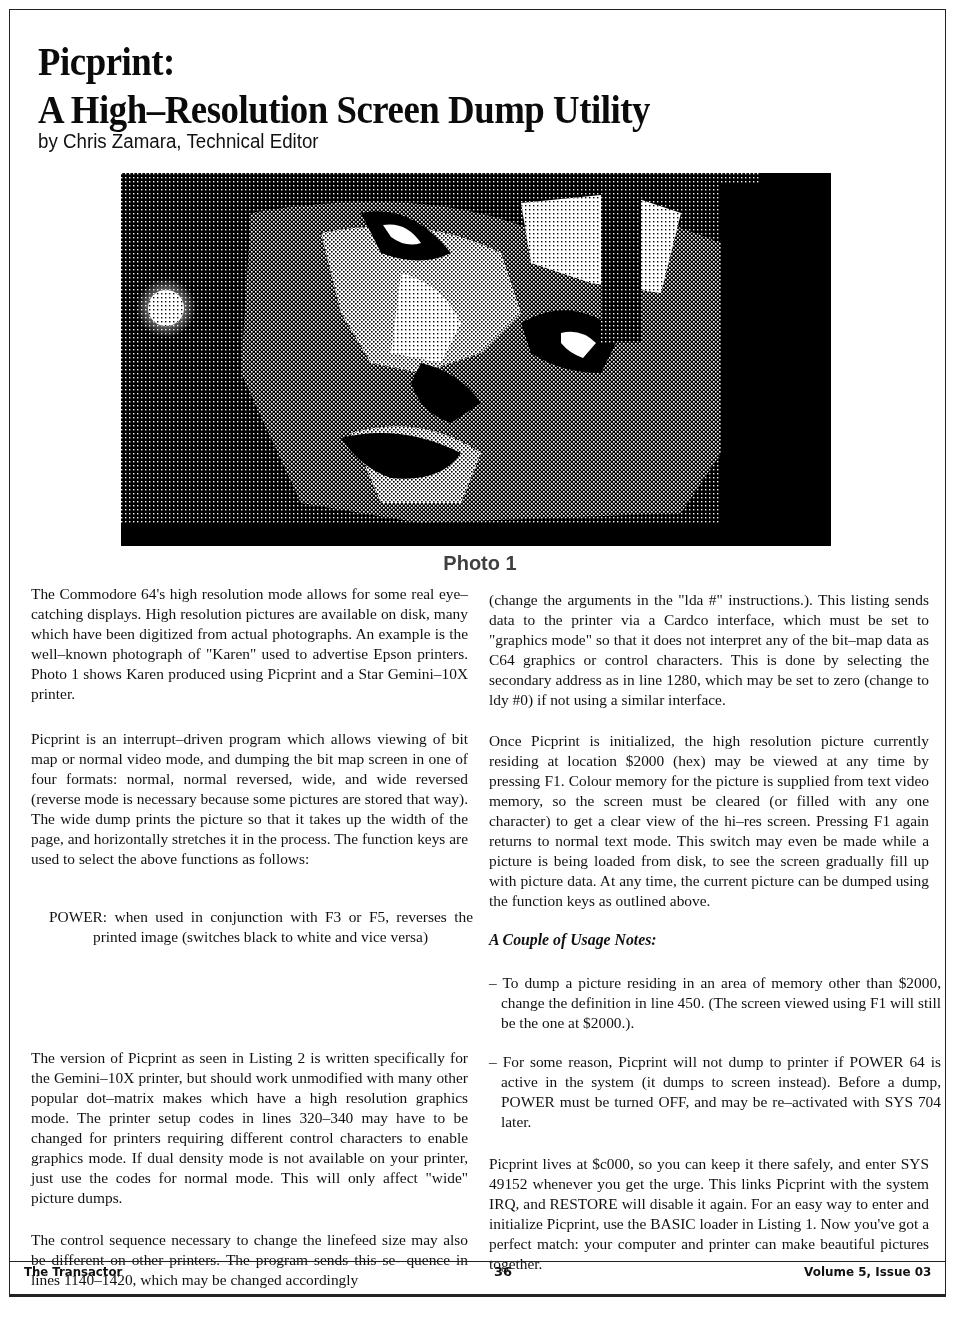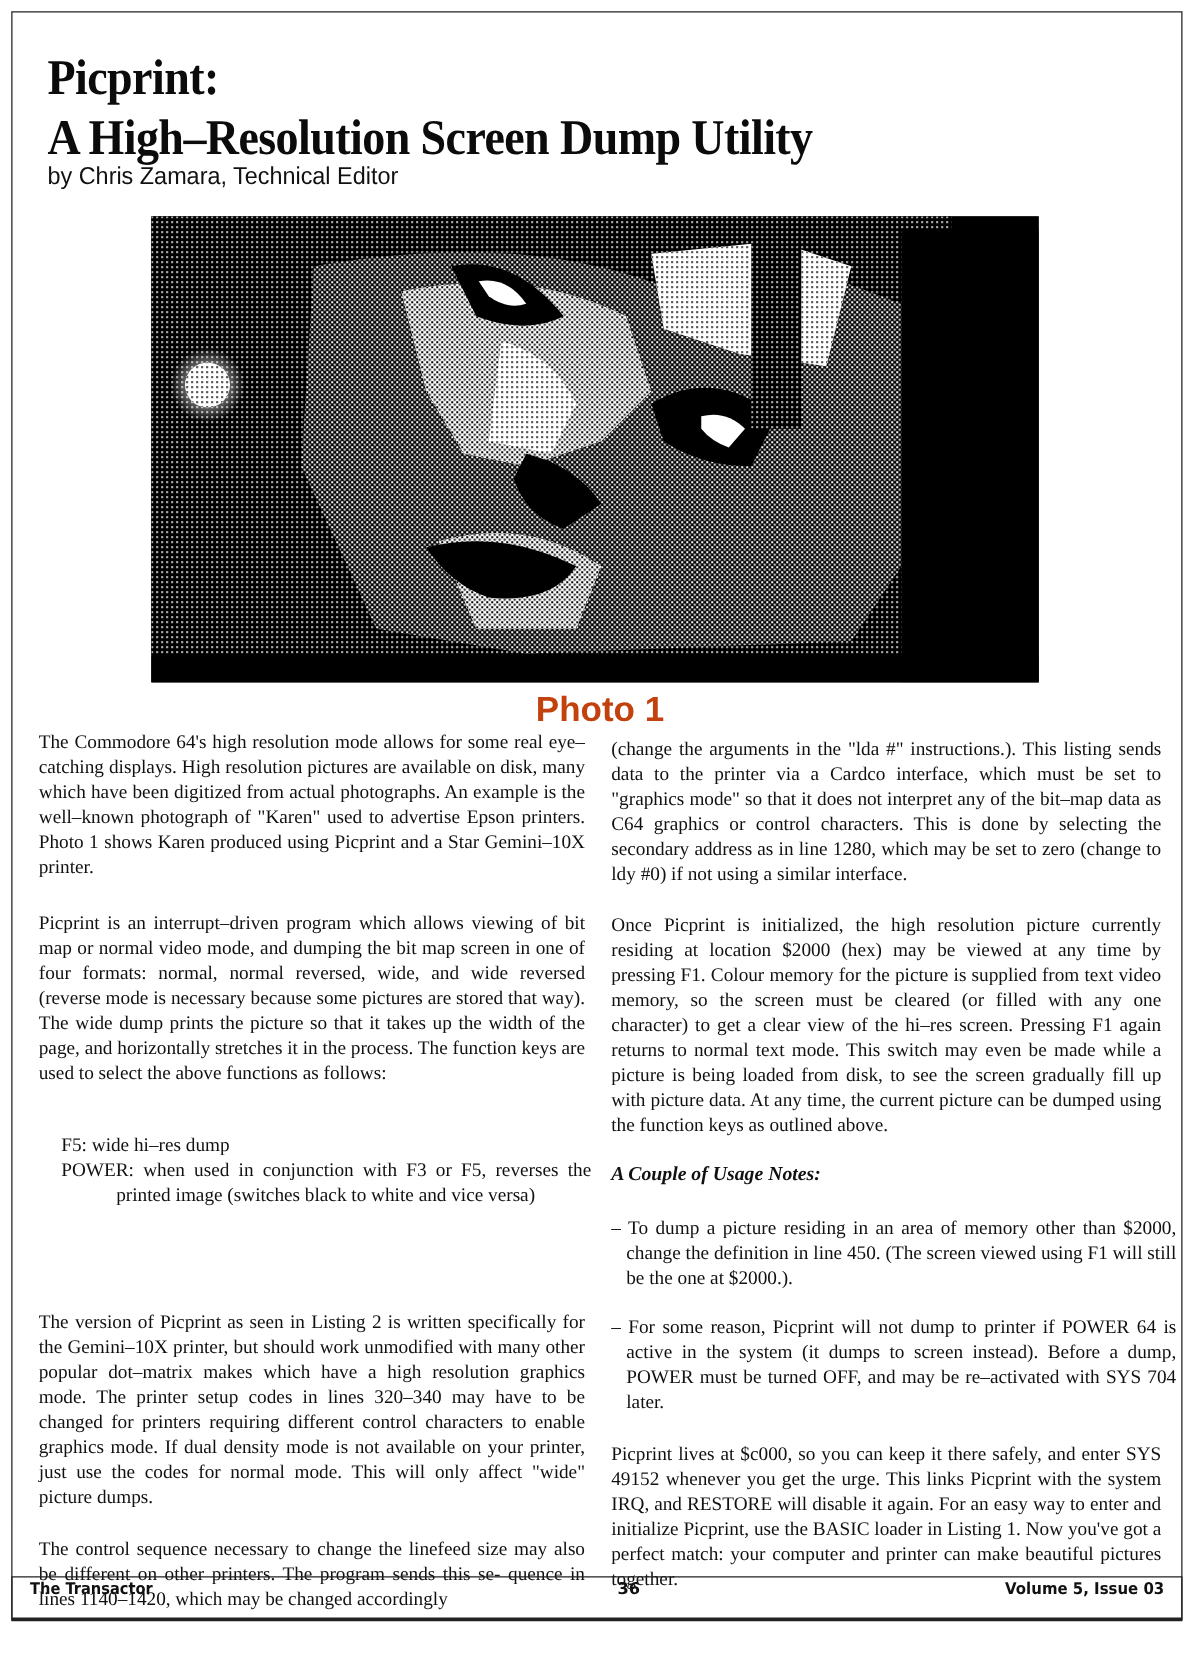--- a/index.html
+++ b/index.html
@@ -2,21 +2,21 @@
 <html><head>
 <meta charset="utf-8">
 <style>
   html, body { margin: 0; padding: 0; background: #ffffff; }
   body { width: 960px; height: 1341px; position: relative; overflow: hidden; font-family: "Liberation Serif", serif; color: #111; }
   .page-frame { position: absolute; left: 9px; top: 9px; width: 937px; height: 1287px; border: 1.5px solid #222; border-bottom: 2px solid #222; box-sizing: border-box; }
   .title { position: absolute; left: 38px; top: 38px; font-family: "Liberation Serif", serif; font-weight: bold; font-size: 40px; line-height: 48px; letter-spacing: -0.5px; color: #0b0b0b; transform: scaleX(0.92); transform-origin: left top; }
   .byline { position: absolute; left: 38px; top: 130px; font-family: "Liberation Sans", sans-serif; font-size: 19.5px; color: #111; transform: scaleX(0.96); transform-origin: left top; }
   .photo { position: absolute; left: 121px; top: 173px; width: 710px; height: 373px; background: #000; overflow: hidden; }
   .photo svg { display: block; }
-  .photo-caption { position: absolute; left: 0; width: 960px; top: 552px; text-align: center; font-family: "Liberation Sans", sans-serif; font-weight: bold; font-size: 28px; color: #c2410c; }
+  .photo-caption { position: absolute; left: 0; width: 960px; top: 552px; text-align: center; font-family: "Liberation Sans", sans-serif; font-weight: bold; font-size: 20px; color: #404040; }
   .col { position: absolute; font-size: 15.4px; line-height: 20px; text-align: justify; }
   .col p { margin: 0; }
   .col-left { left: 31px; width: 437px; }
   .col-right { left: 489px; width: 440px; }
   .para-block { position: absolute; }
   .fkey-row { display: block; margin-left: 18px; }
   .ctrl-row { display: block; margin-left: 18px; padding-left: 44px; text-indent: -44px; width: 380px; text-align: justify; }
   .notes-heading { font-weight: bold; font-size: 15.8px; }
   .note { padding-left: 12px; text-indent: -12px; }
   .footer-bar { position: absolute; left: 9px; top: 1261px; width: 937px; height: 36px; border: 1.5px solid #222; box-sizing: border-box; font-family: "DejaVu Sans", sans-serif; font-weight: bold; font-size: 13px; line-height: 20px; }
@@ -90,21 +90,20 @@
 
     <rect x="0" y="352" width="710" height="21" fill="#000"></rect>
   </svg>
 </div>
 <div class="photo-caption">Photo 1</div>
 
 <div class="col col-left">
   <p class="para-block" style="top:584px; width:437px;">The Commodore 64's high resolution mode allows for some real eye–catching displays. High resolution pictures are available on disk, many which have been digitized from actual photographs. An example is the well–known photograph of "Karen" used to advertise Epson printers. Photo 1 shows Karen produced using Picprint and a Star Gemini–10X printer.</p>
   <p class="para-block" style="top:729px; width:437px;">Picprint is an interrupt–driven program which allows viewing of bit map or normal video mode, and dumping the bit map screen in one of four formats: normal, normal reversed, wide, and wide reversed (reverse mode is necessary because some pictures are stored that way). The wide dump prints the picture so that it takes up the width of the page, and horizontally stretches it in the process. The function keys are used to select the above functions as follows:</p>
   <div class="para-block" style="top:907px; width:437px;">
-    <span class="fkey-row"><span>F5:</span> <span>wide hi–res dump</span></span>
     <span class="ctrl-row"><span>POWER:</span> <span>when used in conjunction with F3 or F5, reverses the printed image (switches black to white and vice versa)</span></span>
   </div>
   <p class="para-block" style="top:1048px; width:437px;">The version of Picprint as seen in Listing 2 is written specifically for the Gemini–10X printer, but should work unmodified with many other popular dot–matrix makes which have a high resolution graphics mode. The printer setup codes in lines 320–340 may have to be changed for printers requiring different control characters to enable graphics mode. If dual density mode is not available on your printer, just use the codes for normal mode. This will only affect "wide" picture dumps.</p>
   <p class="para-block" style="top:1230px; width:437px;">The control sequence necessary to change the linefeed size may also be different on other printers. The program sends this se- quence in lines 1140–1420, which may be changed accordingly</p>
 </div>
 
 <div class="col col-right">
   <p class="para-block" style="top:590px; width:440px;">(change the arguments in the "lda #" instructions.). This listing sends data to the printer via a Cardco interface, which must be set to "graphics mode" so that it does not interpret any of the bit–map data as C64 graphics or control characters. This is done by selecting the secondary address as in line 1280, which may be set to zero (change to ldy #0) if not using a similar interface.</p>
   <p class="para-block" style="top:731px; width:440px;">Once Picprint is initialized, the high resolution picture currently residing at location $2000 (hex) may be viewed at any time by pressing F1. Colour memory for the picture is supplied from text video memory, so the screen must be cleared (or filled with any one character) to get a clear view of the hi–res screen. Pressing F1 again returns to normal text mode. This switch may even be made while a picture is being loaded from disk, to see the screen gradually fill up with picture data. At any time, the current picture can be dumped using the function keys as outlined above.</p>
   <div class="para-block notes-heading" style="top:930px;font-style:italic;">A Couple of Usage Notes:</div>

